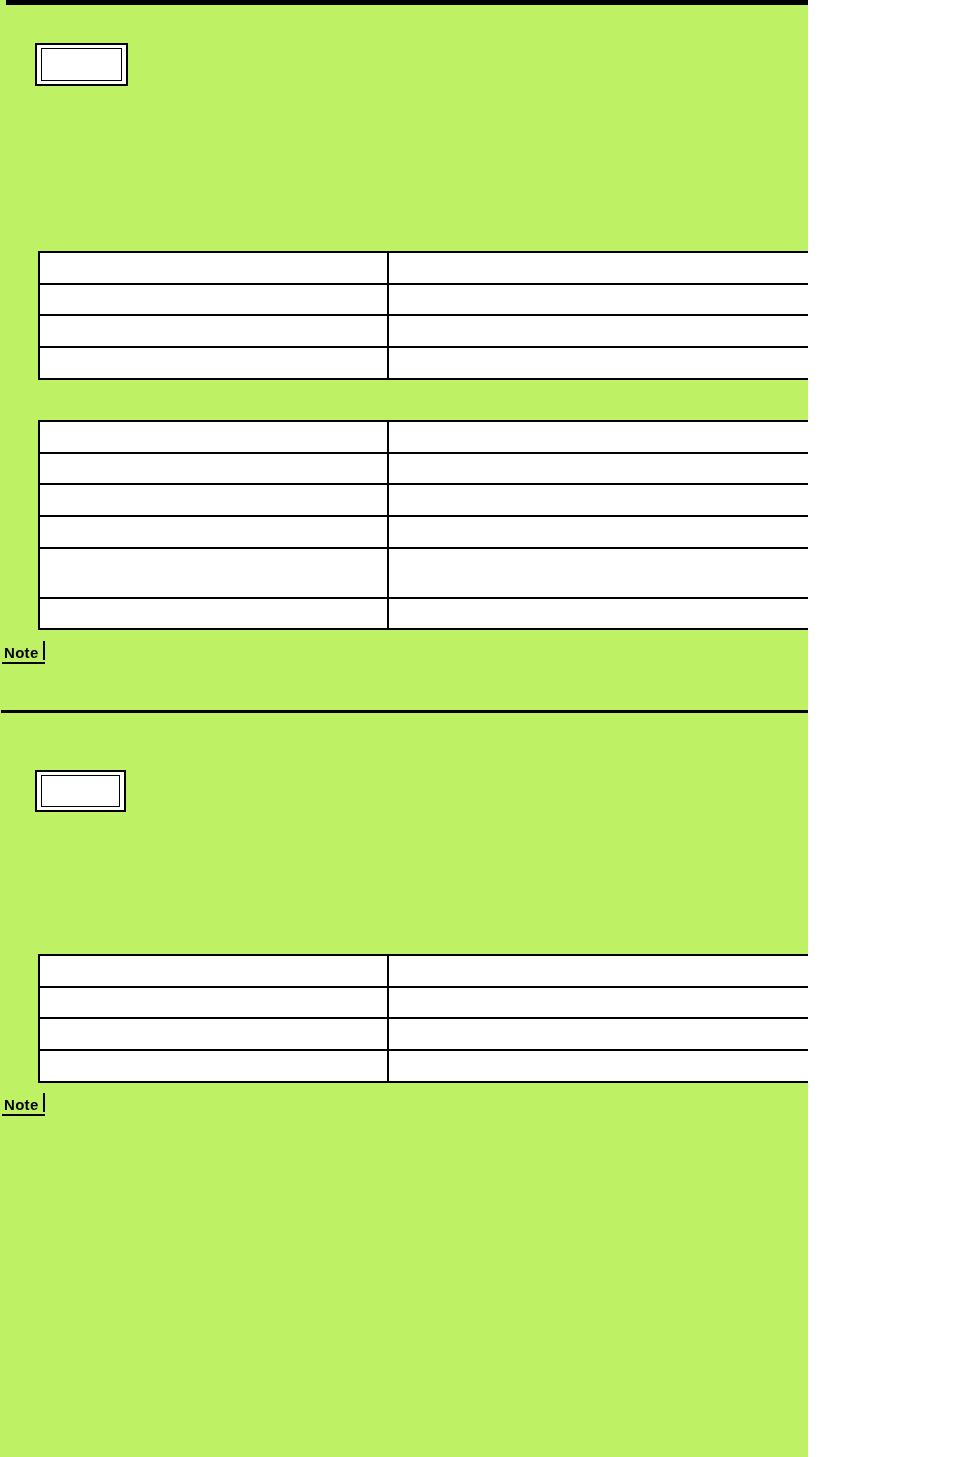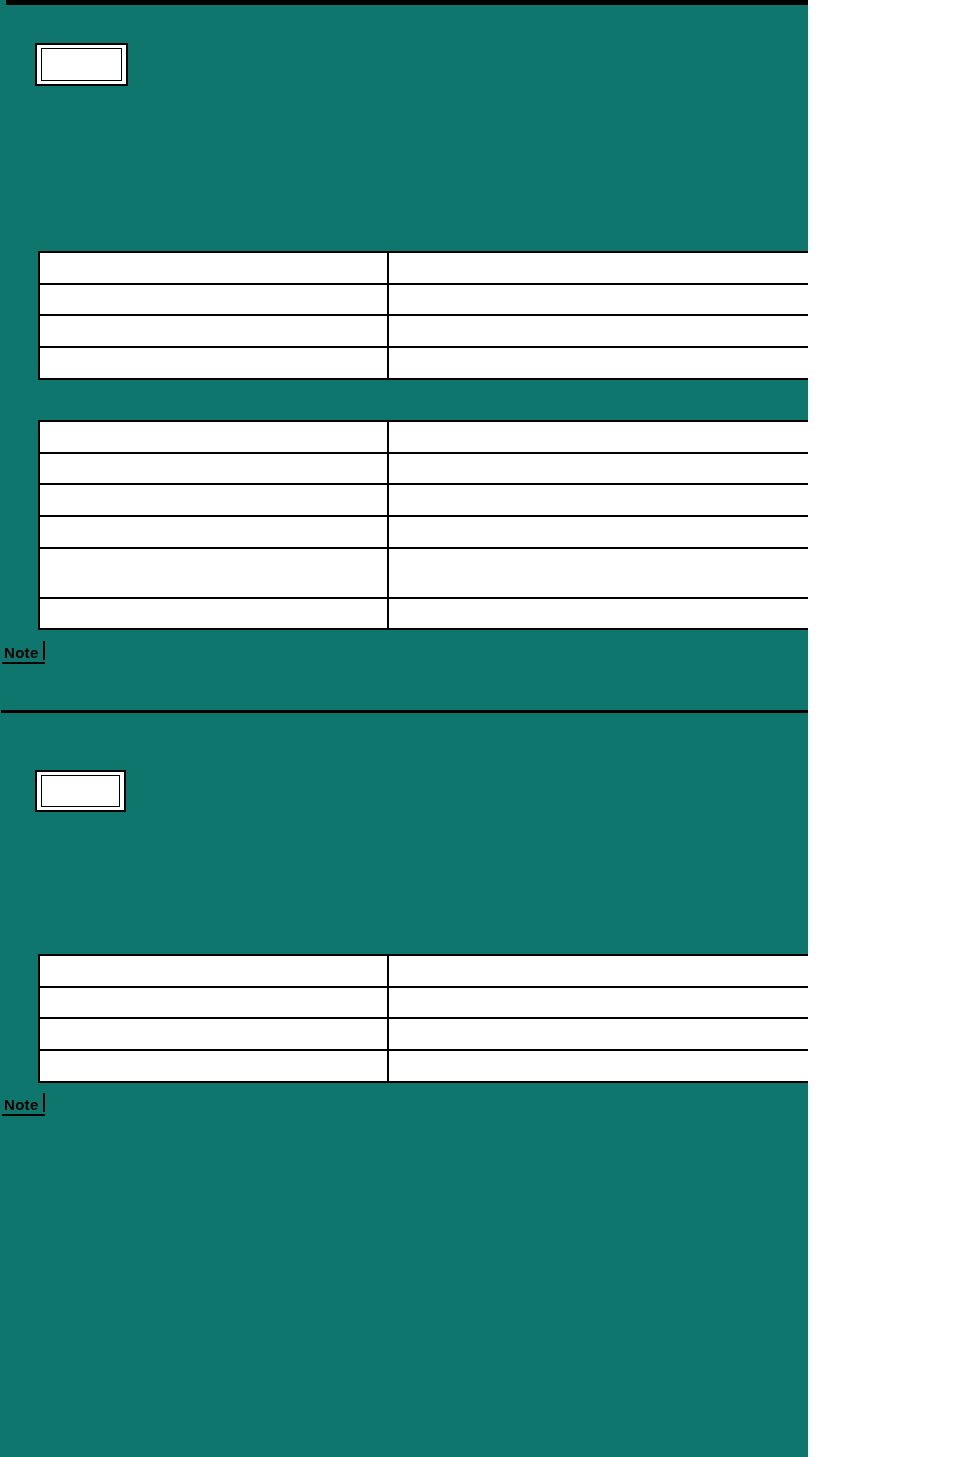--- a/index.html
+++ b/index.html
@@ -3,21 +3,21 @@
 <meta charset="utf-8">
 <style>
   * { margin: 0; padding: 0; box-sizing: border-box; }
   html, body { background: #ffffff; }
   body { font-family: "Liberation Sans", sans-serif; color: #000000; }
 
   .page {
     position: relative;
     width: 808px;
     height: 1457px;
-    background: #0f766e;
+    background: #bef264;
     overflow: hidden;
   }
 
   
   .top-rule {
     position: absolute;
     left: 6px; top: 0;
     width: 952px; height: 4.5px;
     background: #000000;
   }

